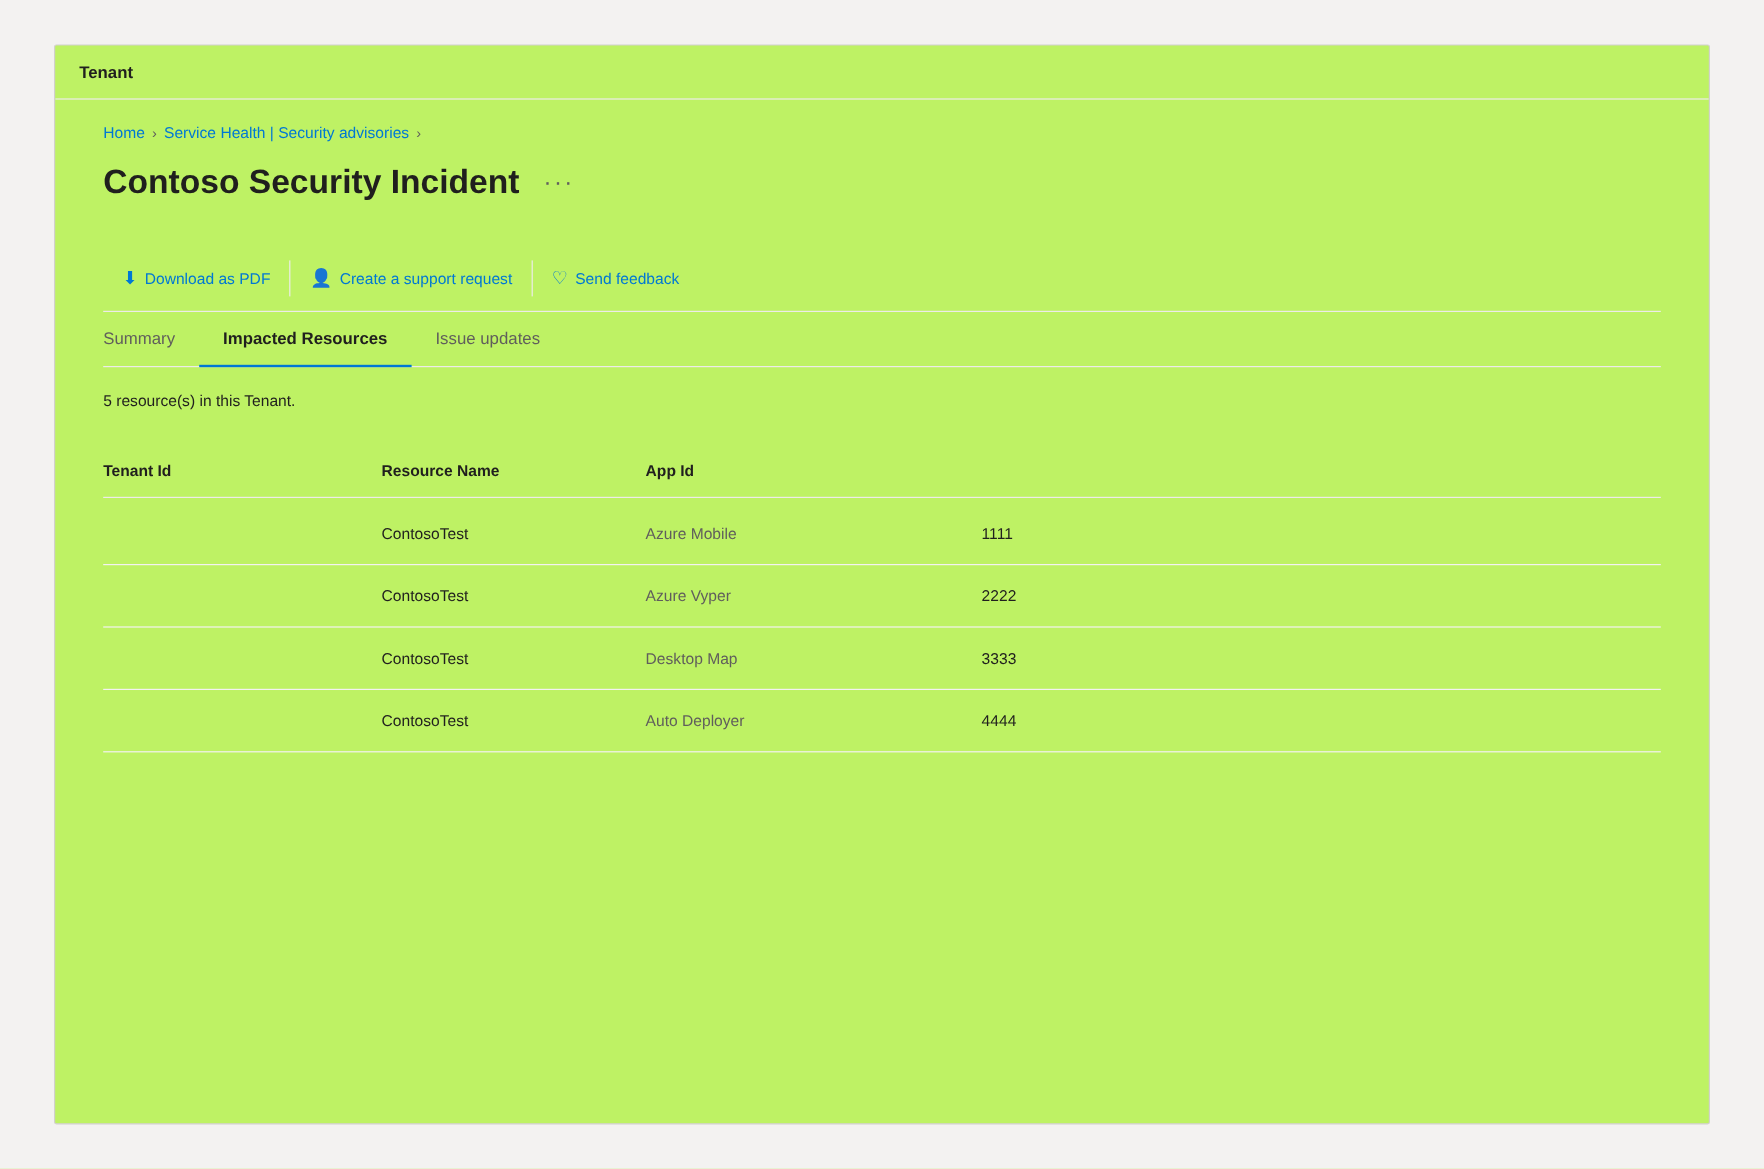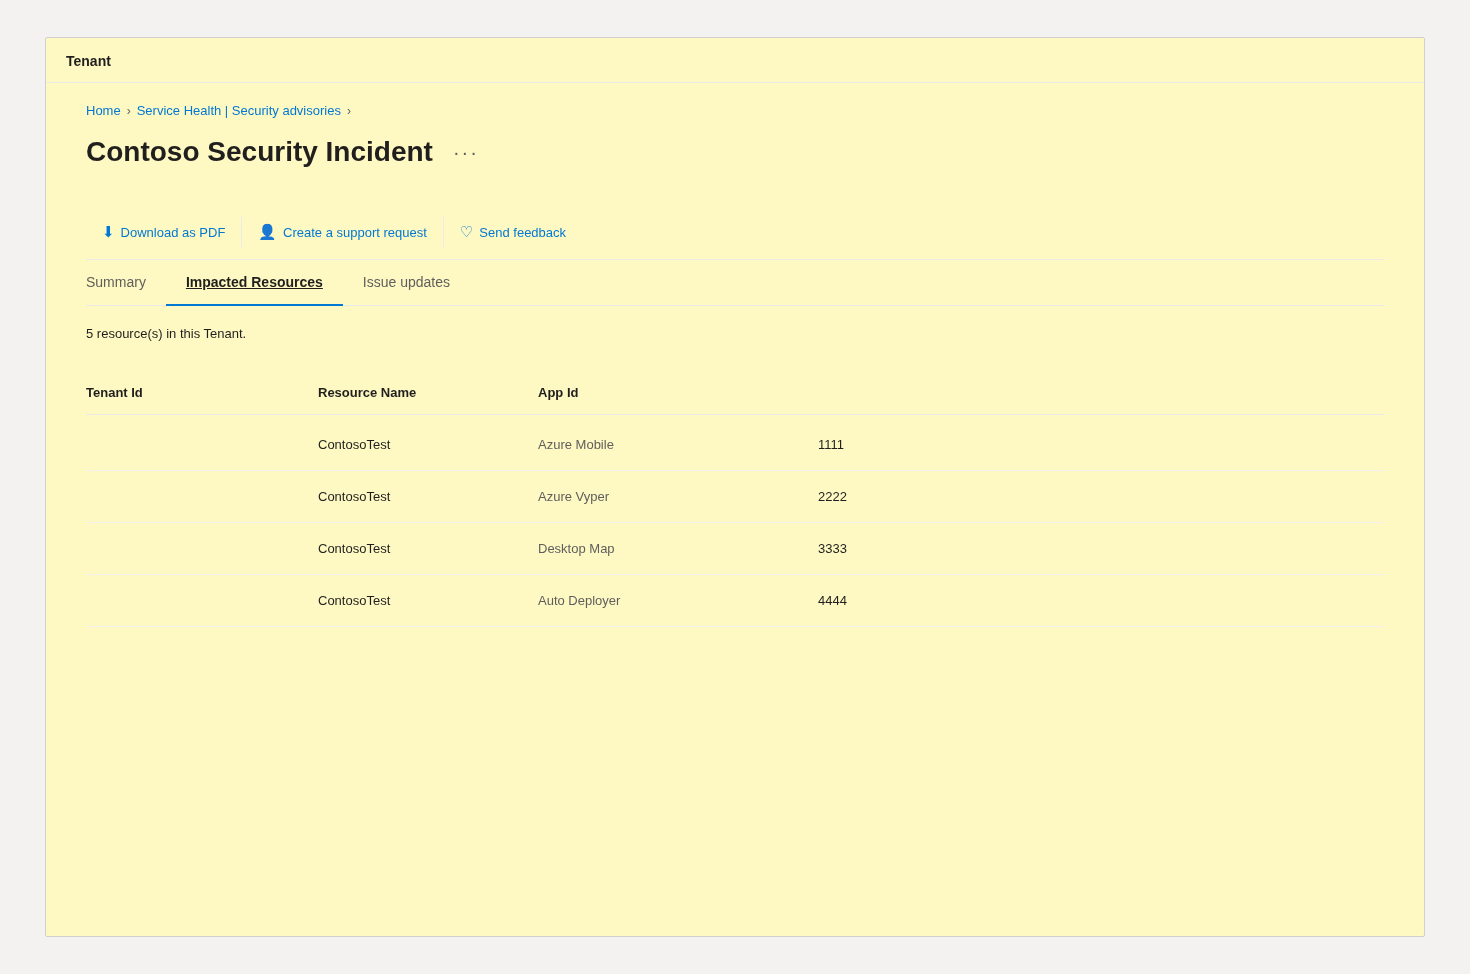--- a/index.html
+++ b/index.html
@@ -14,21 +14,21 @@
       display: flex;
       align-items: center;
       justify-content: center;
       min-height: 100vh;
       padding: 20px;
     }
 
     .outer-frame {
       width: 1380px;
       min-height: 900px;
-      background: #fef9c3;
+      background: #bef264;
       border: 1px solid #d2d0ce;
       border-radius: 2px;
       overflow: hidden;
     }
 
     .window-title-bar {
       padding: 14px 20px 12px 20px;
       border-bottom: 1px solid #edebe9;
     }
 
@@ -132,21 +132,20 @@
     }
 
     .tab:first-child {
       padding-left: 0;
     }
 
     .tab.active {
       color: #201f1e;
       font-weight: 600;
       border-bottom: 2px solid #0078d4;
-      text-decoration: underline;
     }
 
     .resource-count {
       font-size: 13px;
       color: #201f1e;
       margin-bottom: 30px;
     }
 
     .table-container {
       width: 100%;

